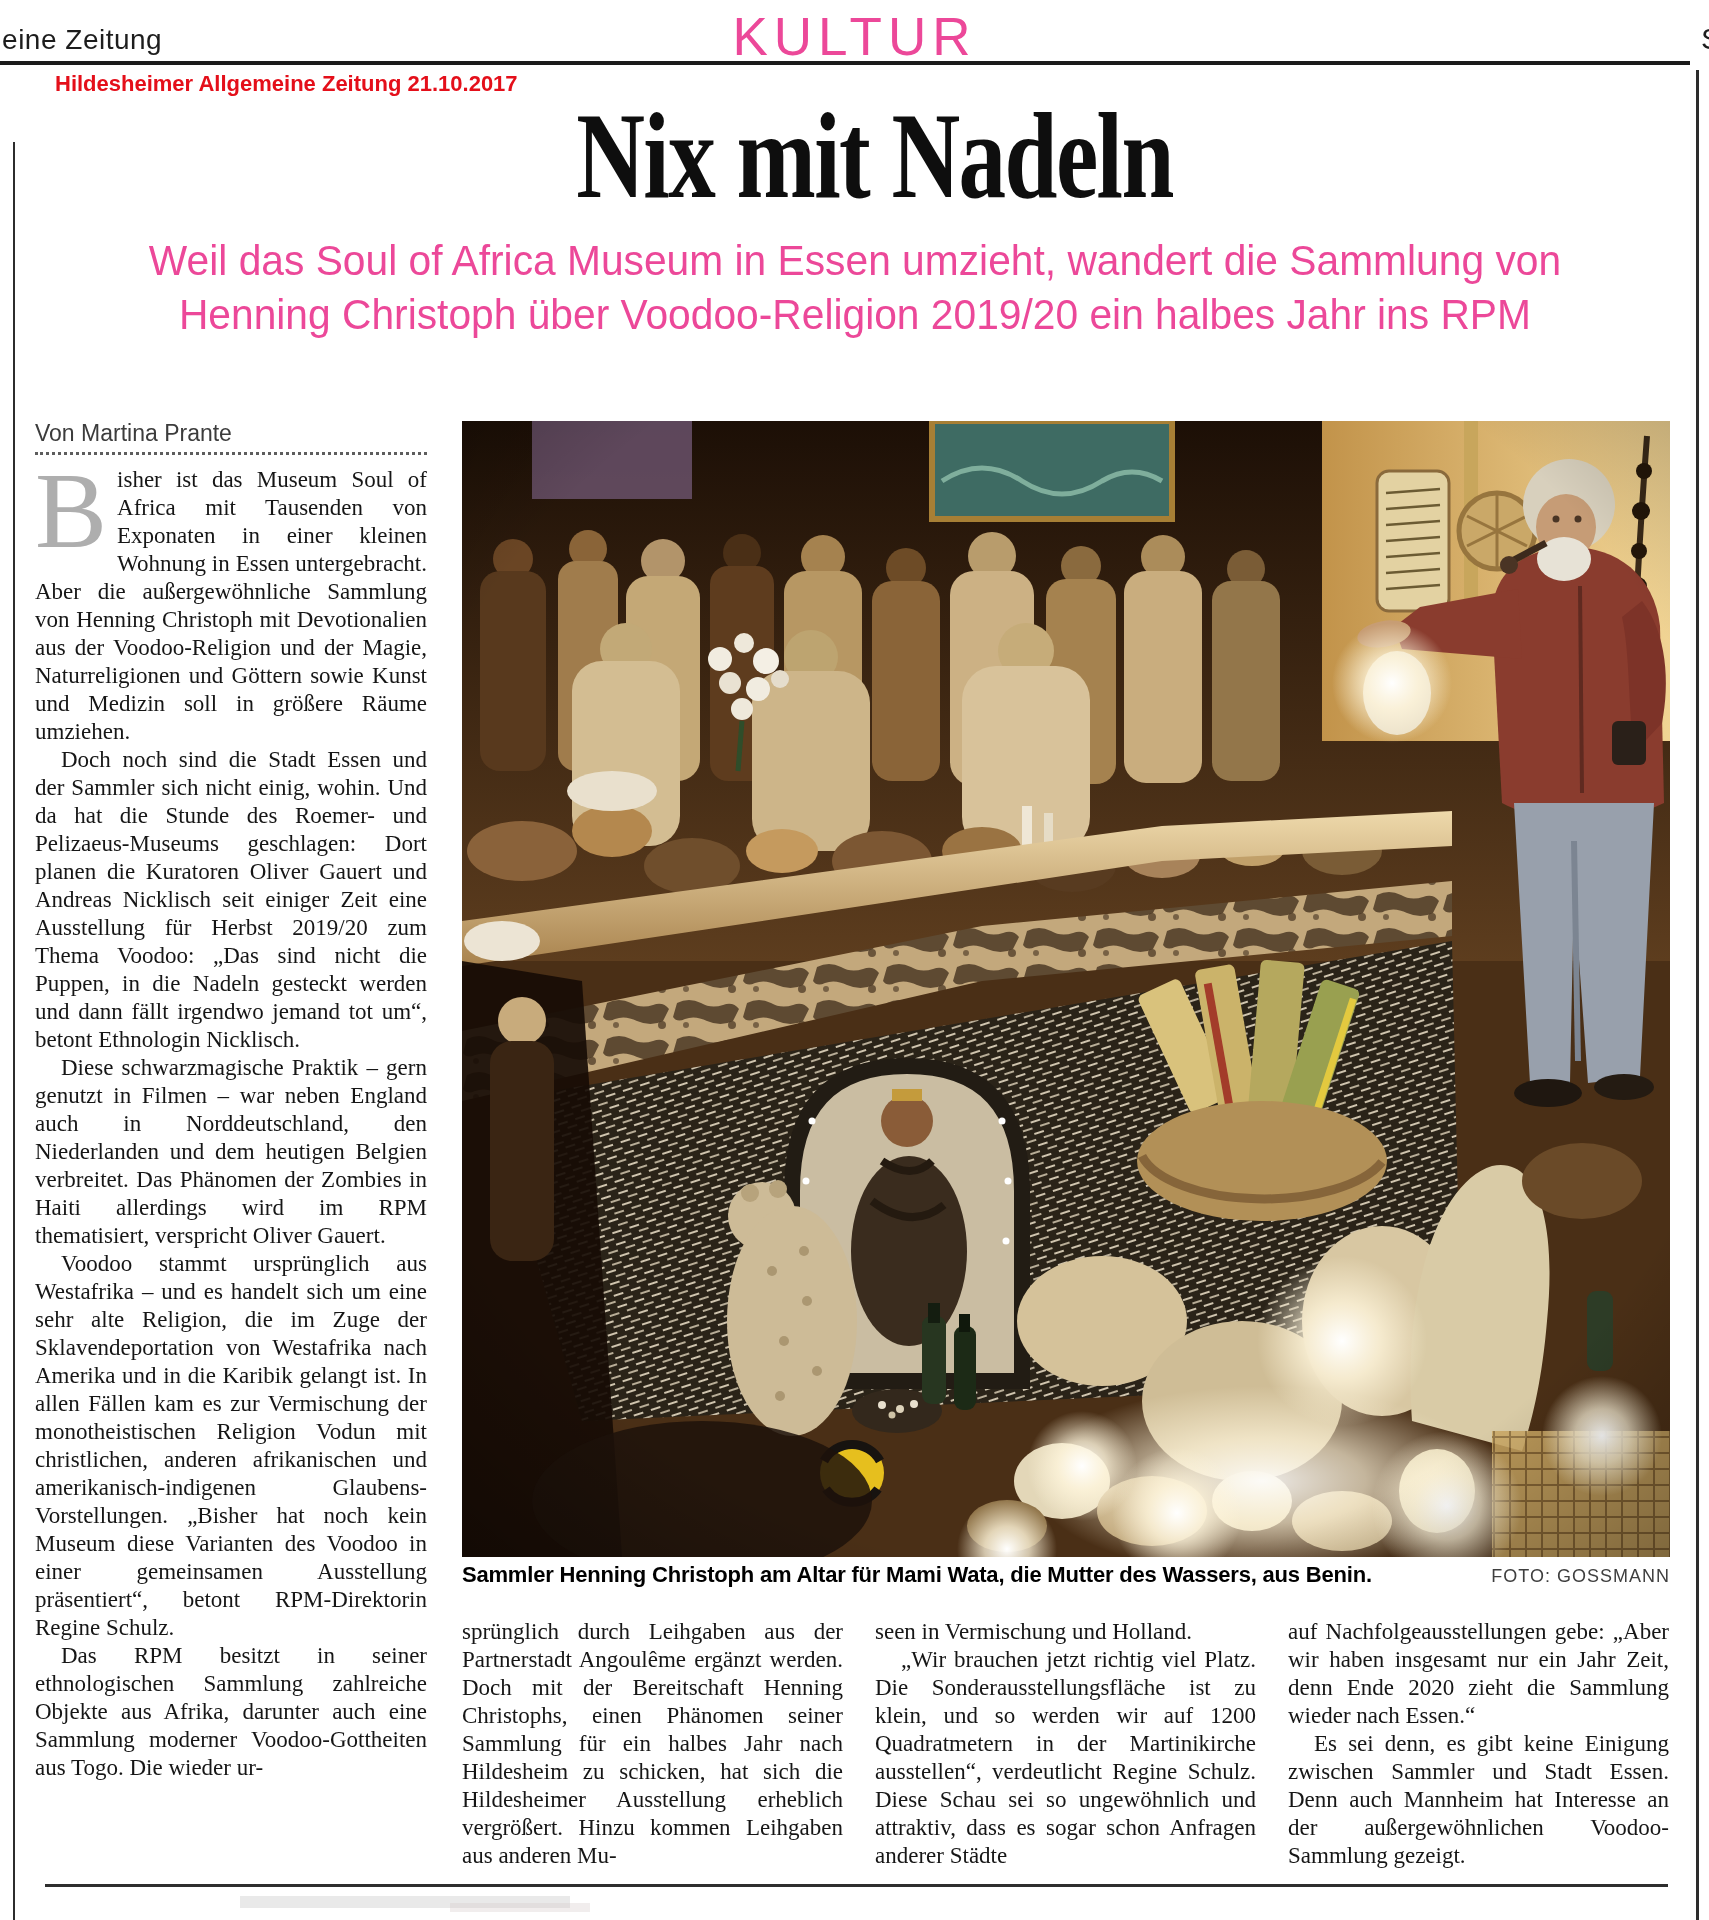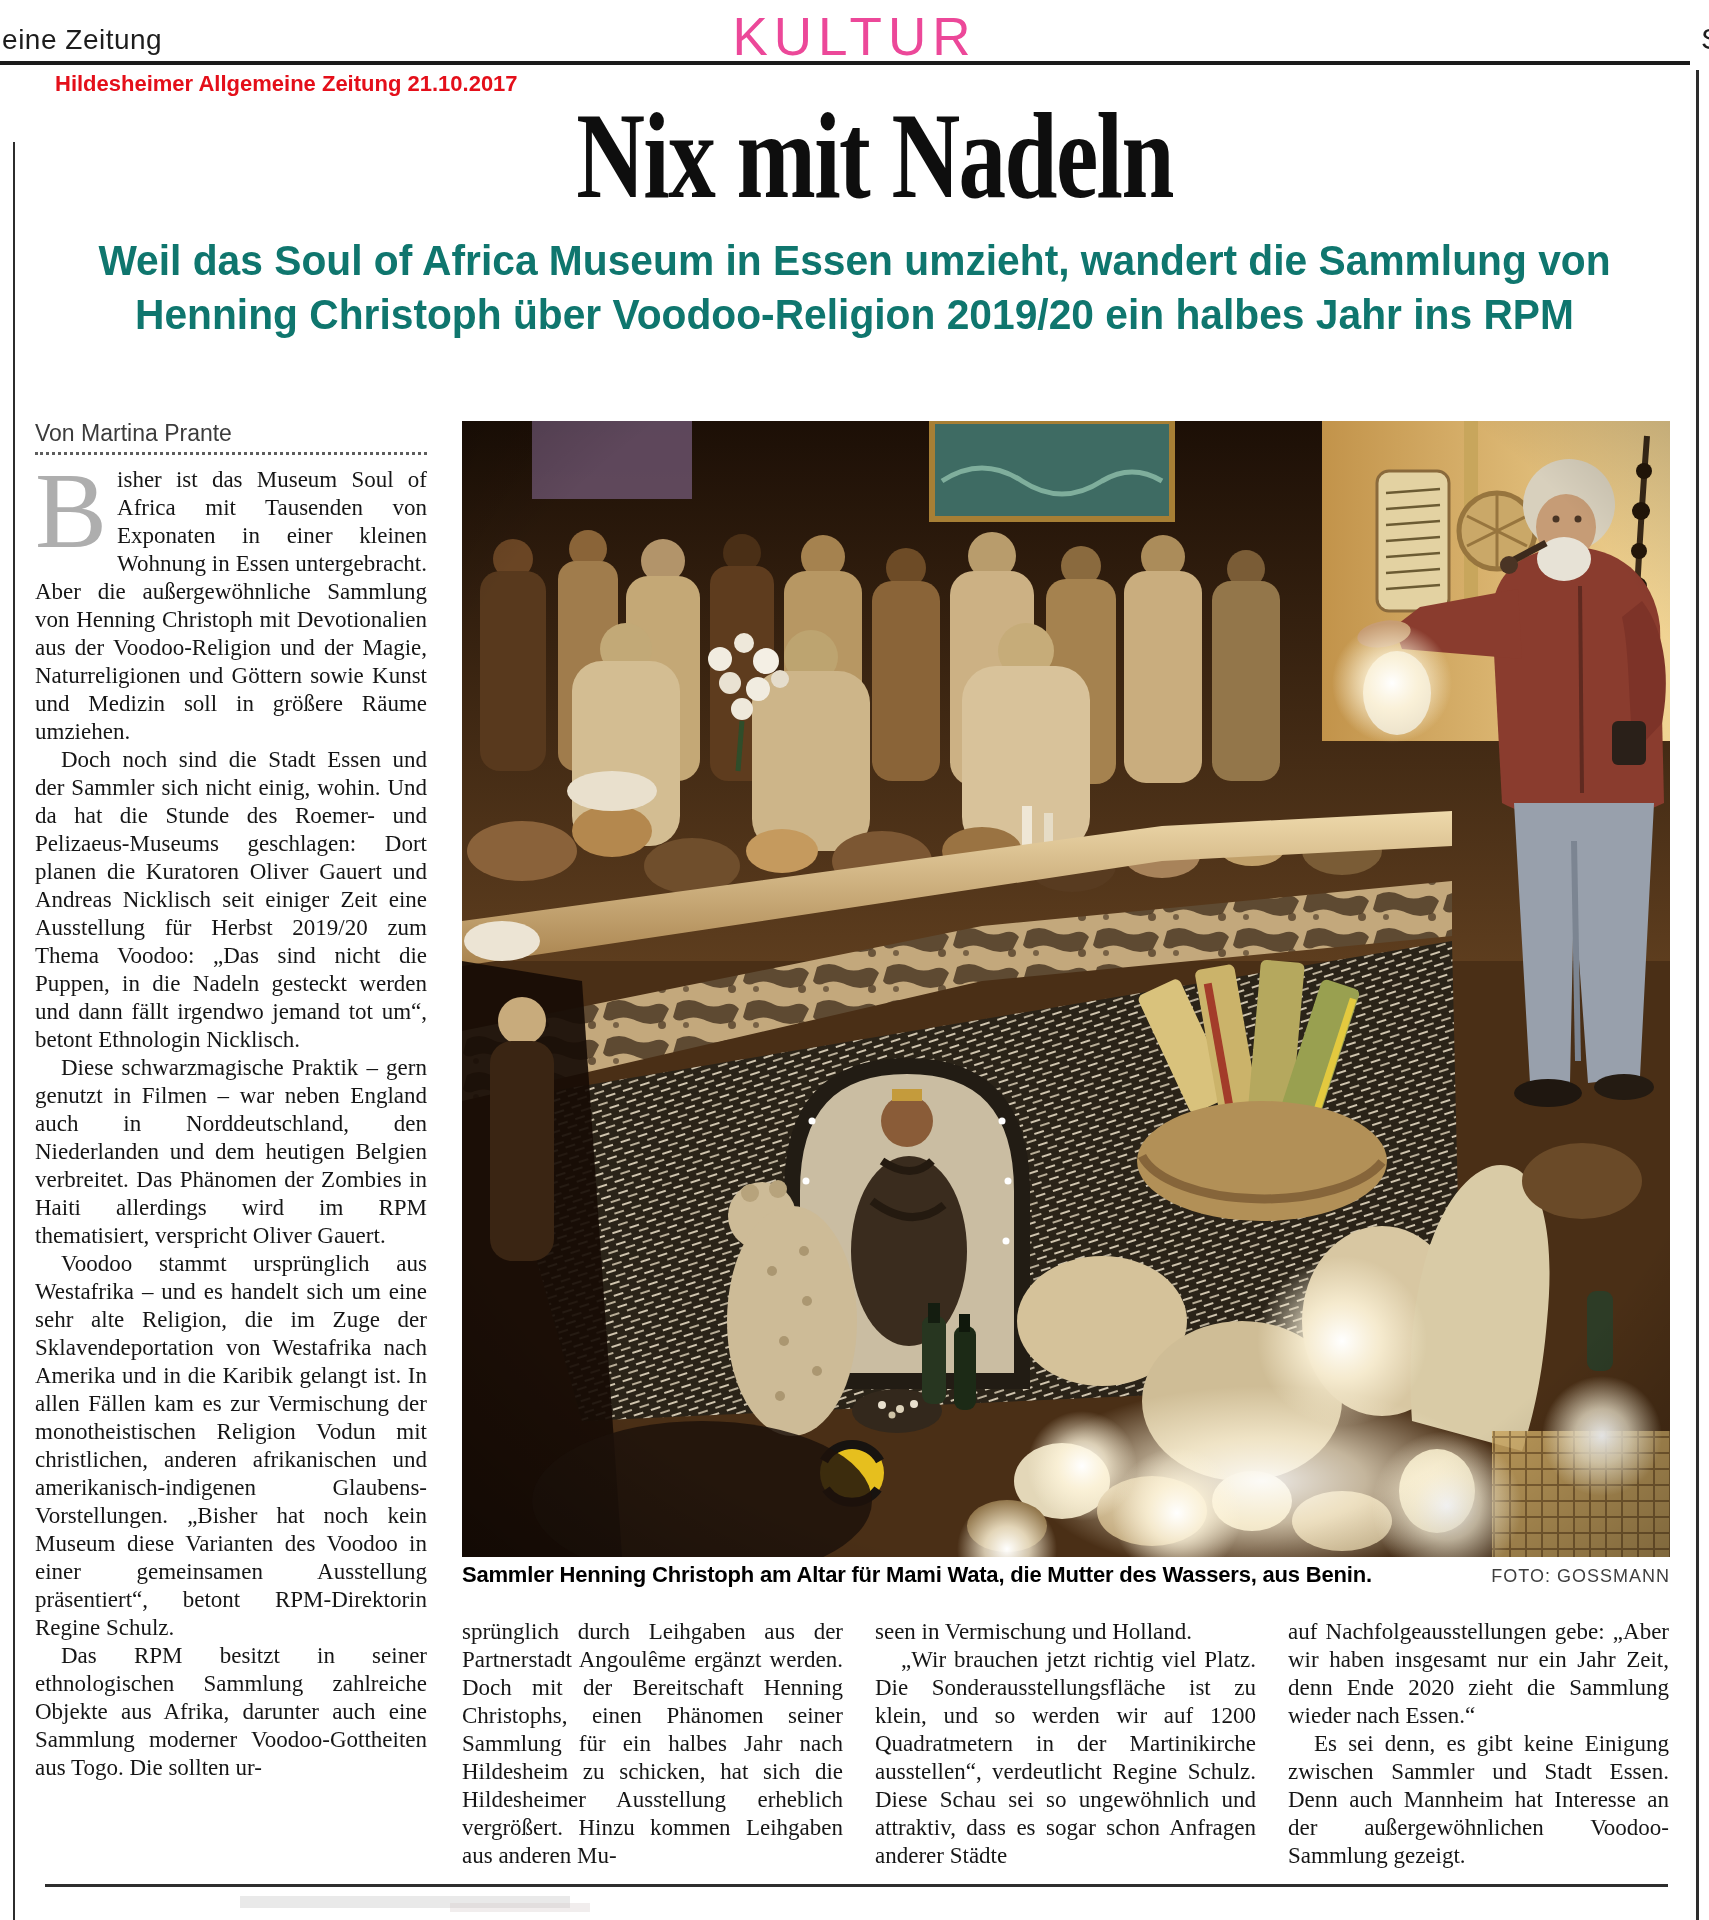--- a/index.html
+++ b/index.html
@@ -13,21 +13,21 @@
   .masthead-right{position:absolute;left:1701px;top:22px;font-size:30px;font-weight:300;color:#1d1d1d;}
   .header-rule{position:absolute;left:0;top:61px;width:1690px;height:4px;background:#1b1b1b;}
   .source-line{position:absolute;left:55px;top:71px;font-size:22px;font-weight:bold;}
   .rule-left{position:absolute;left:13px;top:142px;width:2px;height:1778px;background:#2c2c2c;}
   .rule-right{position:absolute;left:1696px;top:70px;width:3px;height:1850px;background:#2c2c2c;}
   
   .headline{position:absolute;left:0;top:94px;width:1709px;text-align:center;line-height:124px;padding-left:20px;}
   .headline span{display:inline-block;font-family:"Liberation Serif",serif;font-size:122px;
                  font-weight:bold;color:#0e0e0e;letter-spacing:-2px;transform:scaleX(.78);}
   .subtitle{position:absolute;left:20px;top:234px;width:1669px;text-align:center;
-            font-size:42px;line-height:54px;font-weight:700;color:#0f766e;}
+            font-size:42px;line-height:54px;font-weight:400;color:#ec4899;}
   .subtitle .inner{display:inline-block;transform:scaleX(.97);}
   
   .byline{position:absolute;left:35px;top:420px;font-size:23px;font-weight:300;color:#3c3c3c;}
   .byline-rule{position:absolute;left:35px;top:452px;width:392px;border-top:3px dotted #5d5d5d;}
   
   .col{font-family:"Liberation Serif",serif;font-size:23px;line-height:28px;
        text-align:justify;color:#161616;}
   .col p{margin:0;}
   .col p.ind{text-indent:26px;}
   .col1{position:absolute;left:35px;top:466px;width:392px;height:1410px;overflow:hidden;}
@@ -70,21 +70,21 @@
   </div>
 
   <div class="byline">Von Martina Prante</div>
   <div class="byline-rule"></div>
 
   <div class="col col1">
     <p><span class="dropcap">B</span><span>isher ist das Museum Soul of Africa mit Tausenden von Exponaten in einer kleinen Wohnung in Essen untergebracht. Aber die außergewöhnliche Sammlung von Henning Christoph mit Devotionalien aus der Voodoo-Religion und der Magie, Naturreligionen und Göttern sowie Kunst und Medizin soll in größere Räume umziehen.</span></p>
     <p class="ind">Doch noch sind die Stadt Essen und der Sammler sich nicht einig, wohin. Und da hat die Stunde des Roemer- und Pelizaeus-Museums geschlagen: Dort planen die Kuratoren Oliver Gauert und Andreas Nicklisch seit einiger Zeit eine Ausstellung für Herbst 2019/20 zum Thema Voodoo: „Das sind nicht die Puppen, in die Nadeln gesteckt werden und dann fällt irgendwo jemand tot um“, betont Ethnologin Nicklisch.</p>
     <p class="ind">Diese schwarzmagische Praktik – gern genutzt in Filmen – war neben England auch in Norddeutschland, den Niederlanden und dem heutigen Belgien verbreitet. Das Phänomen der Zombies in Haiti allerdings wird im RPM thematisiert, verspricht Oliver Gauert.</p>
     <p class="ind">Voodoo stammt ursprünglich aus Westafrika – und es handelt sich um eine sehr alte Religion, die im Zuge der Sklavendeportation von Westafrika nach Amerika und in die Karibik gelangt ist. In allen Fällen kam es zur Vermischung der monotheistischen Religion Vodun mit christlichen, anderen afrikanischen und amerikanisch-indigenen Glaubens-Vorstellungen. „Bisher hat noch kein Museum diese Varianten des Voodoo in einer gemeinsamen Ausstellung präsentiert“, betont RPM-Direktorin Regine Schulz.</p>
-    <p class="ind">Das RPM besitzt in seiner ethnologischen Sammlung zahlreiche Objekte aus Afrika, darunter auch eine Sammlung moderner Voodoo-Gottheiten aus Togo. Die sollten ur-</p>
+    <p class="ind">Das RPM besitzt in seiner ethnologischen Sammlung zahlreiche Objekte aus Afrika, darunter auch eine Sammlung moderner Voodoo-Gottheiten aus Togo. Die wieder ur-</p>
   </div>
 
   <figure class="photo" style="margin:0">
     <svg viewBox="0 0 1208 1136" preserveAspectRatio="none">
       <defs>
         <linearGradient id="gTop" x1="0" y1="0" x2="0" y2="1">
           <stop offset="0" stop-color="#1c0f06"></stop>
             <stop offset="1" stop-color="#5d3d1e"></stop>
         </linearGradient>
         <linearGradient id="gWall" x1="0" y1="0" x2="1" y2="0">

